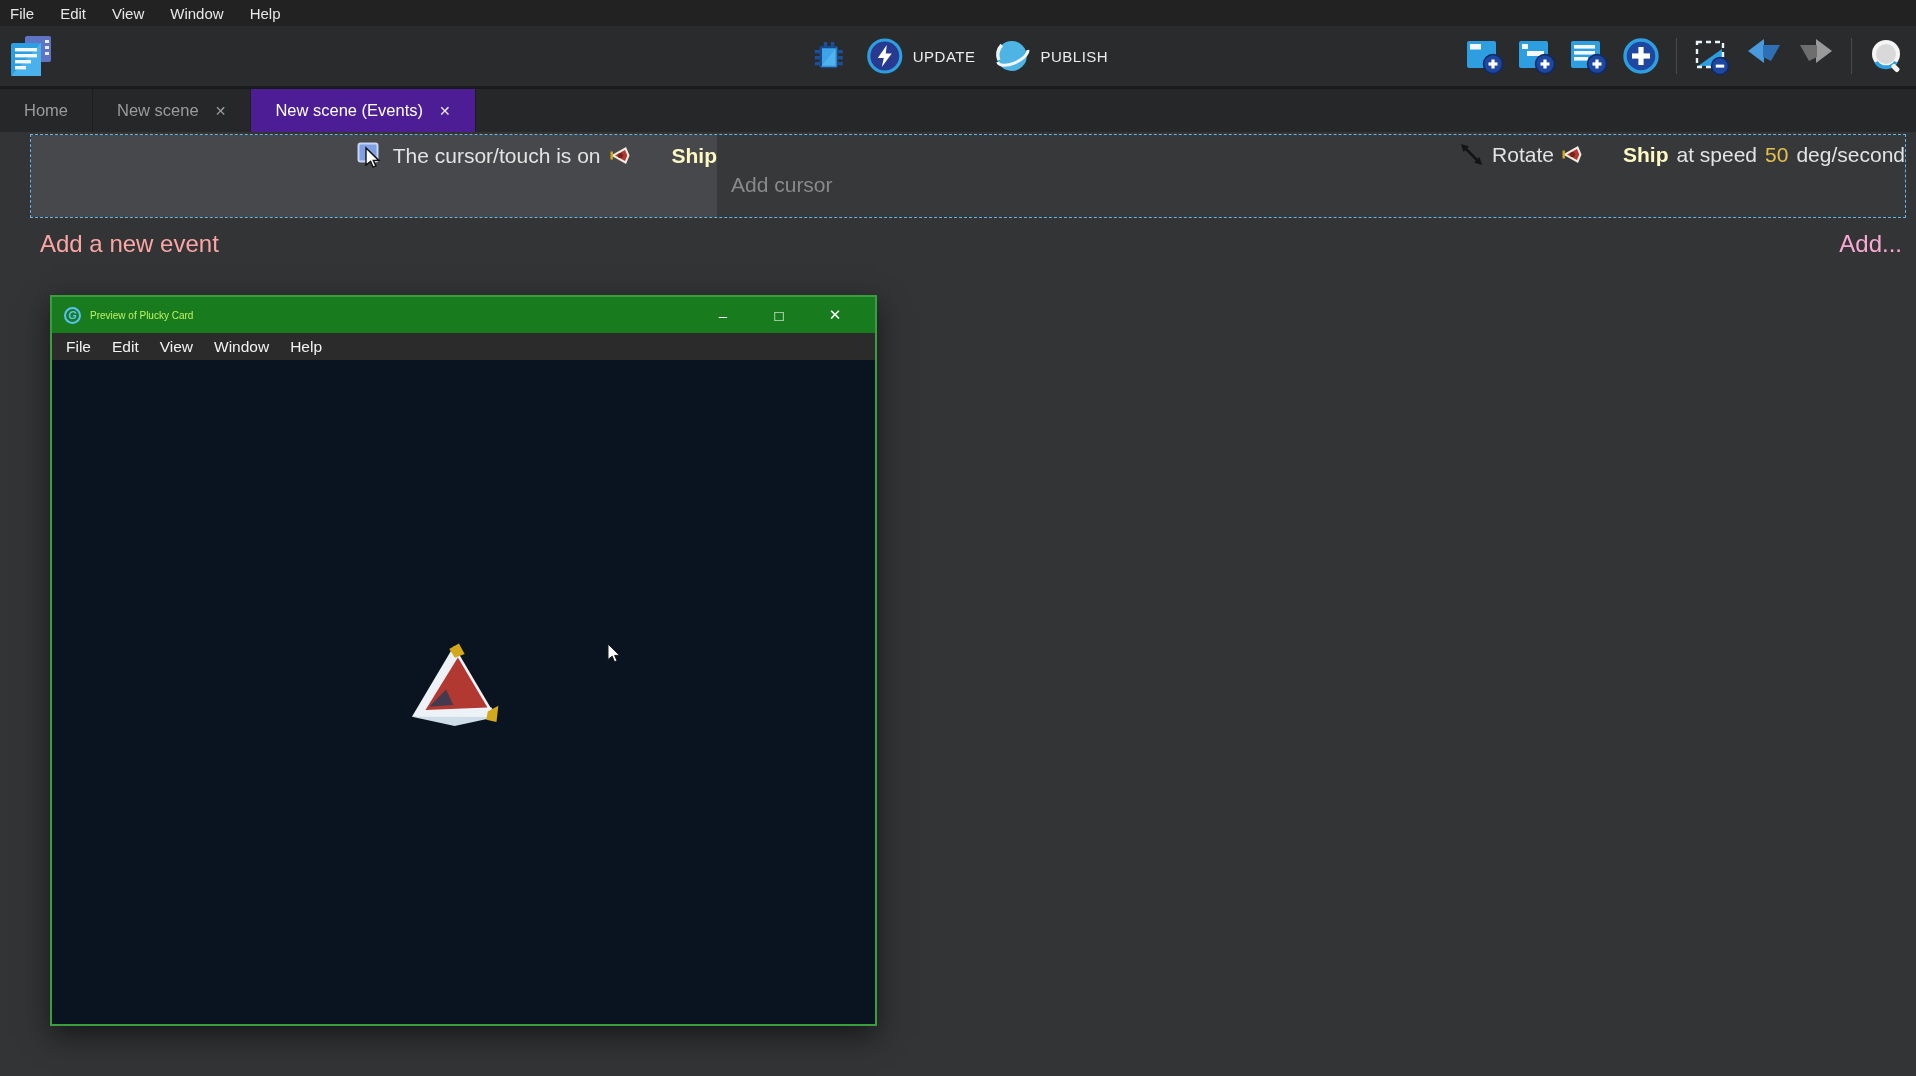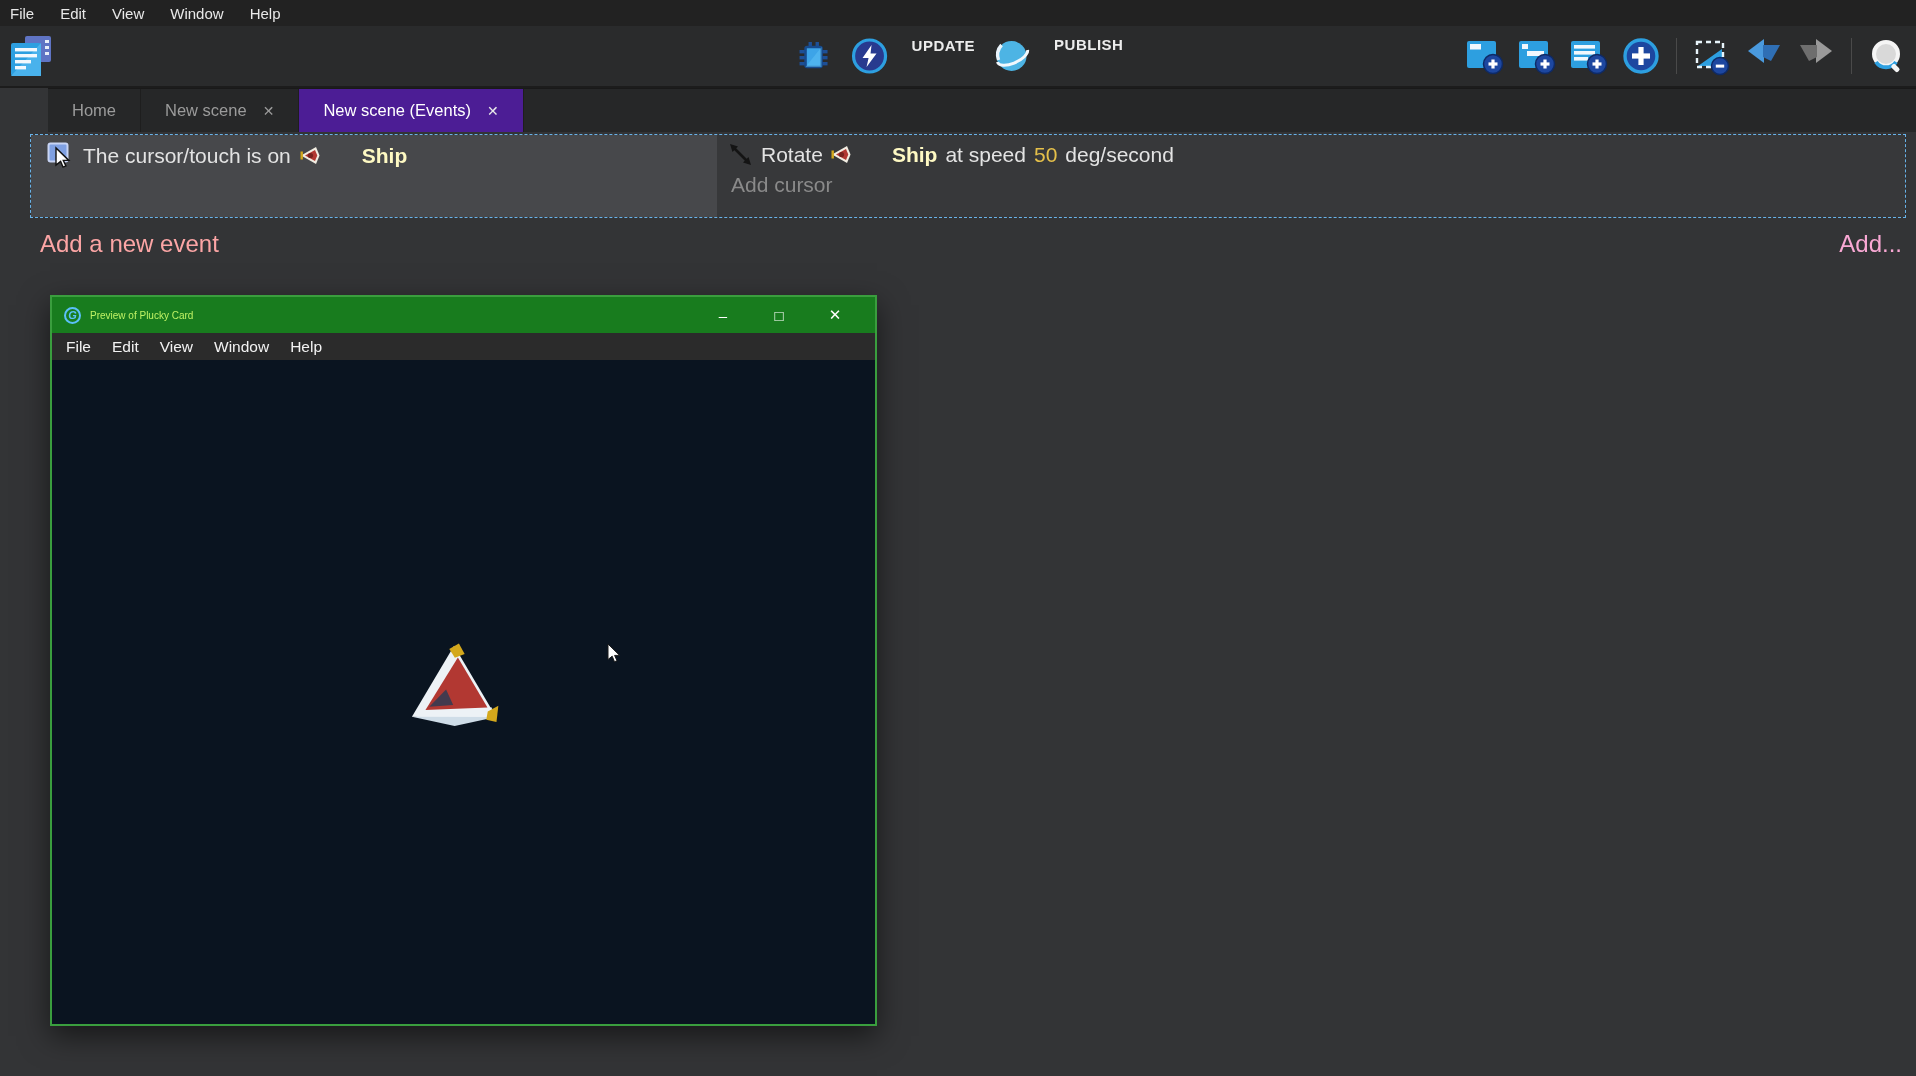--- a/index.html
+++ b/index.html
@@ -21,32 +21,32 @@
   .toolbar {
     position:absolute; top:26px; left:0; right:0; height:62px;
     background:#2a2b2c; border-bottom:2px solid #1c1c1c;
   }
   .toolbar .left-icon { position:absolute; left:8px; top:8px; width:46px; height:46px; }
   .toolbar .center {
     position:absolute; left:50%; top:0; height:100%;
     transform:translateX(-50%);
     display:flex; align-items:center; gap:16px;
   }
-  .chip { display:flex; gap:23px; cursor:pointer;font-weight:bold; }
+  .chip { display:flex; align-items:center; gap:9px; cursor:pointer; }
   .chip .lbl { font-size:15px; letter-spacing:.5px; color:#ececec; }
   .toolbar .right {
     position:absolute; right:8px; top:0; height:100%;
     display:flex; align-items:center; gap:10px;
   }
   .tbtn { width:42px; height:42px; display:flex; align-items:center; justify-content:center; cursor:pointer; }
   .vsep { width:1px; height:36px; background:#4a4a4a; margin:0 4px; }
   
   .tabbar {
     position:absolute; top:88px; left:0; right:0; height:44px;
-    background:#262728; display:flex; border-top:1px solid #191919;margin-left:48px;
+    background:#262728; display:flex; border-top:1px solid #191919;
   }
   .tab {
     height:100%; display:flex; align-items:center; gap:16px;
     padding:0 24px; font-size:16.5px; color:#9b9b9b;
     border-right:1px solid #1e1e1e; cursor:pointer; white-space:nowrap;
   }
   .tab .close { font-size:14px; color:#9b9b9b; cursor:pointer; }
   .tab.active { background:#4c1d95; color:#ffffff; }
   .tab.active .close { color:#eaeaea; }
   
@@ -58,21 +58,21 @@
   .cond-cell {
     position:absolute; left:0; top:0; bottom:0; width:686px;
     background:#47484b; cursor:pointer;
   }
   .act-cell {
     position:absolute; left:686px; top:0; bottom:0; right:0;
     background:#37383a; cursor:pointer;
   }
   .instr-line {
     display:flex; align-items:center; gap:9px;
-    padding:7px 0 0 16px; font-size:21px; color:#e3e3e3; white-space:nowrap;
+    padding:7px 0 0 16px; font-size:21px; color:#e3e3e3; white-space:nowrap;justify-content:flex-end;
   }
   .placeholder {
     margin-top:6px; padding-left:20px; font-size:21px; color:#8a8a8a; cursor:pointer;
   }
   .obj { color:#fef9c3; font-weight:bold;margin-left:32px; }
   .num { color:#e5c04a; }
   .add-new-event {
     position:absolute; left:40px; top:98px; font-size:24px; color:#fca5a5; cursor:pointer;
   }
   .add-btn {

